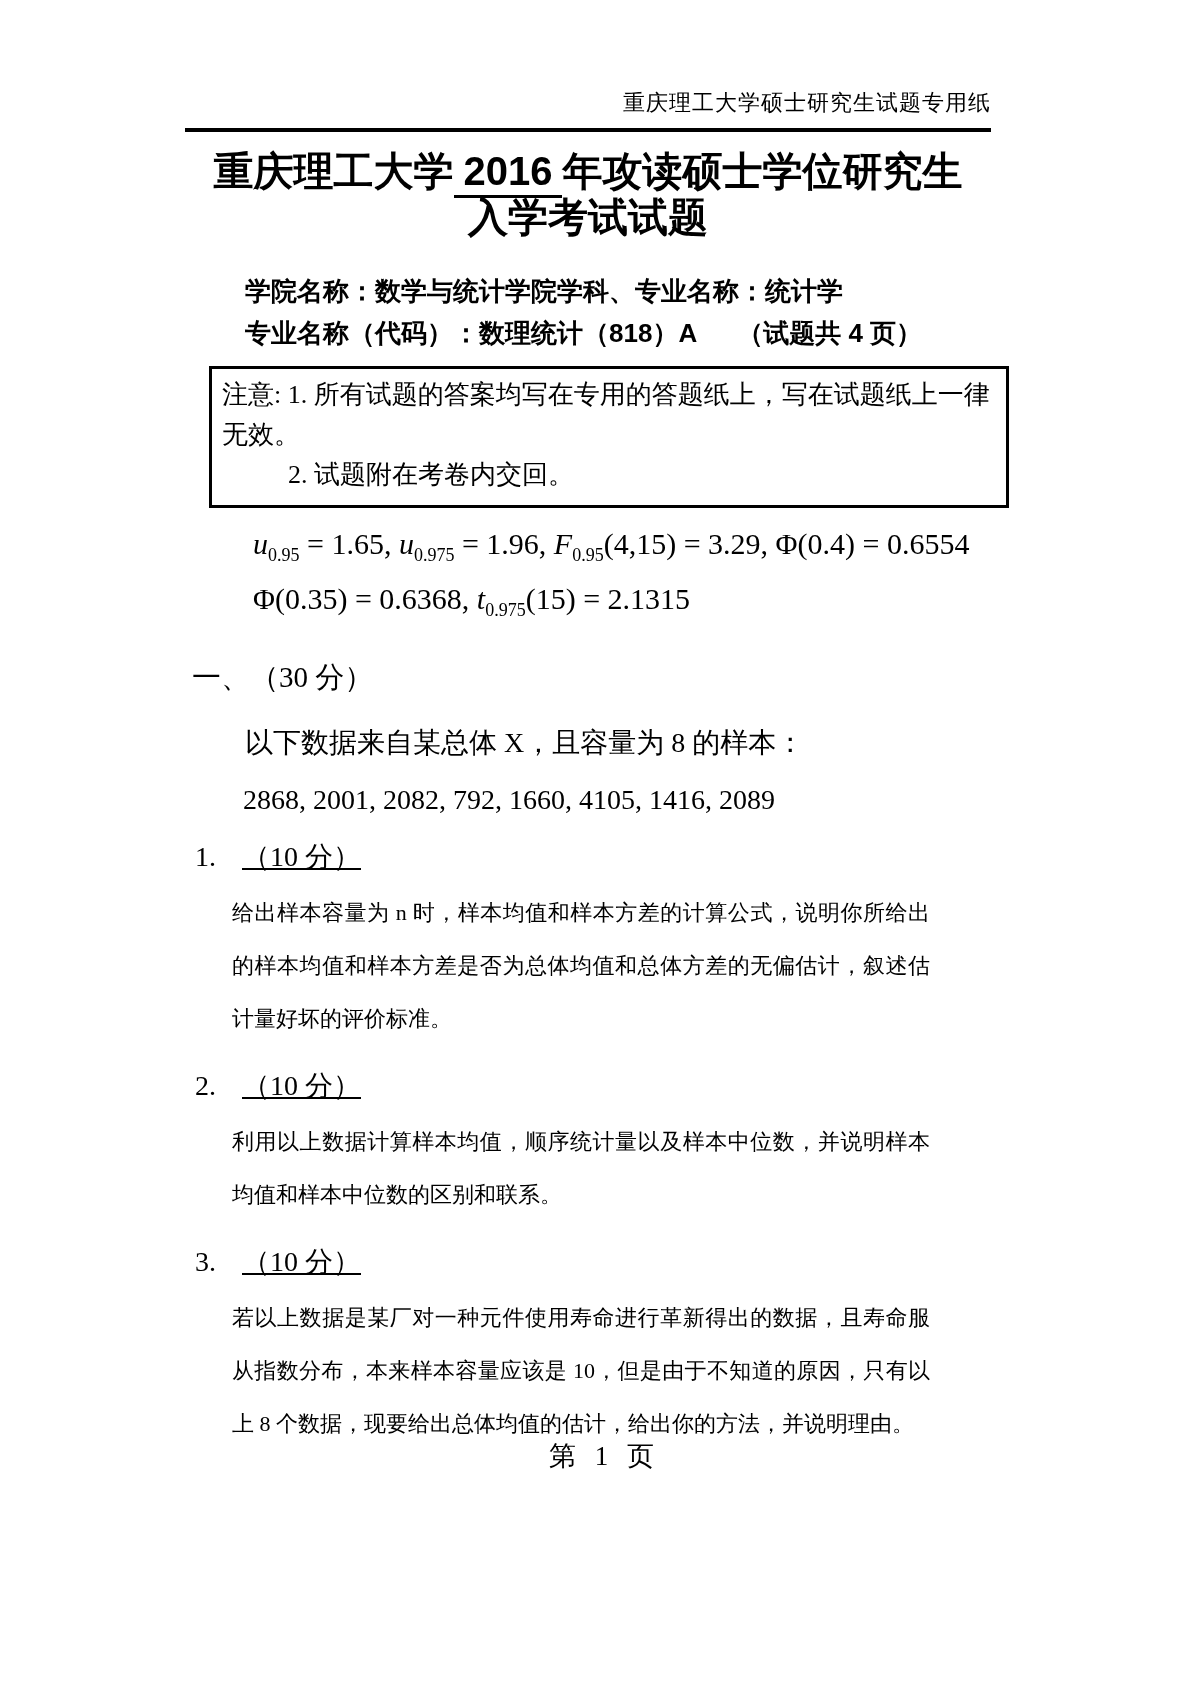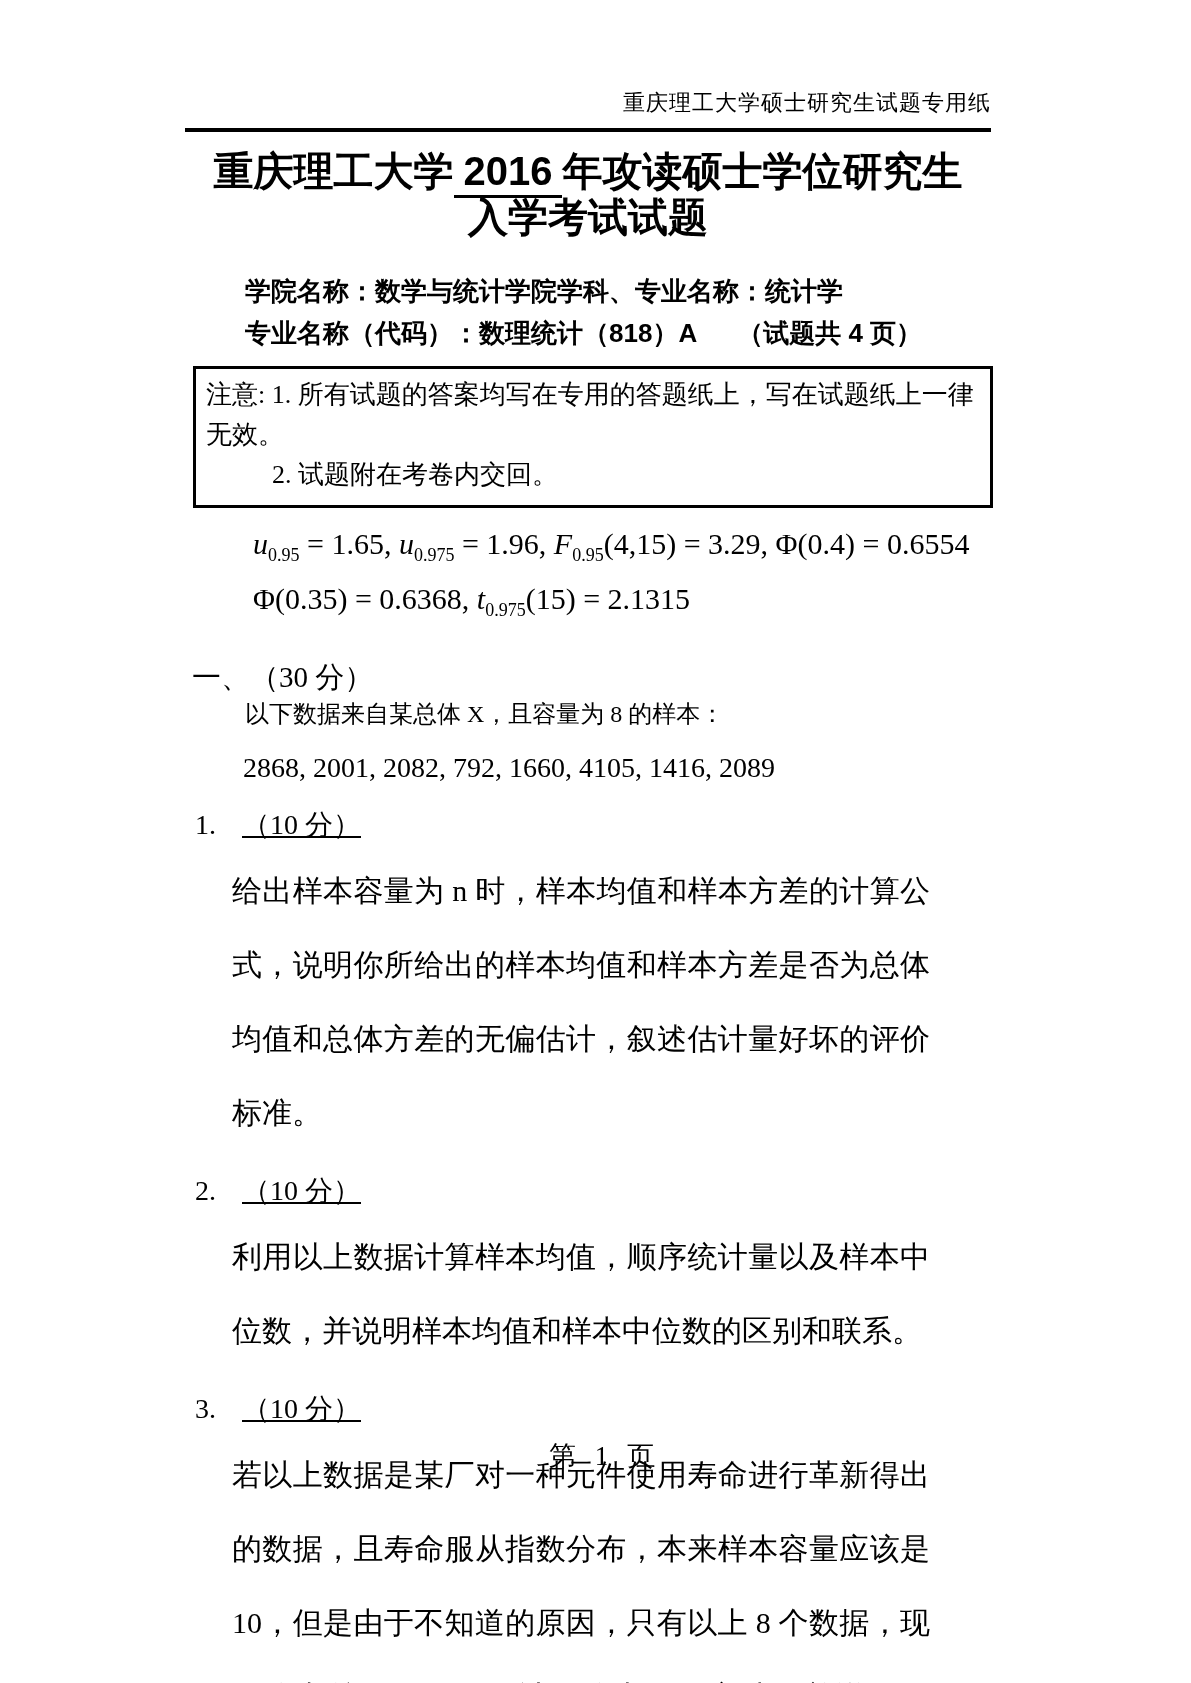--- a/index.html
+++ b/index.html
@@ -52,21 +52,21 @@
     font-weight: 700;
     font-size: 26px;
     line-height: 42px;
   }
   .info .val-gap { }
   .info .big-gap { }
   .info .mid-gap { margin-left: 40px; }
   
   .notice-box {
     margin-top: 12px;
-    margin-left: 8px;
+    margin-left: 24px;
     width: 800px;
     border: 3px solid #000000;
     padding: 6px 8px 10px 10px;
     font-size: 26px;
     line-height: 40px;
   }
   .notice-line2 { padding-left: 66px; }
   
   .aux {
     margin-top: 14px;
@@ -76,40 +76,41 @@
   }
   .aux .v { font-style: italic; }
   .aux sub { font-size: 18px; }
   
   .section-heading {
     margin-top: 26px;
     padding-left: 7px;
     font-size: 29px;
   }
   .intro-line {
+    margin-top: 26px;
     padding-left: 60px;
-    font-size: 24px;
+    font-size: 28px;
   }
   .data-line {
     margin-top: 22px;
     padding-left: 58px;
     font-size: 28px;
   }
   .item-head {
     margin-top: 22px;
     padding-left: 10px;
     font-size: 28px;
   }
   .item-head .points { margin-left: 26px; text-decoration: underline; }
   .item-text {
     margin-top: 10px;
     padding-left: 47px;
     padding-right: 61px;
-    font-size: 30px;
-    line-height: 74px;
+    font-size: 22px;
+    line-height: 53px;
     text-align: justify;
   }
   
   .footer {
     position: absolute;
     top: 1438px;
     left: 9px;
     width: 1191px;
     text-align: center;
     font-size: 27px;

